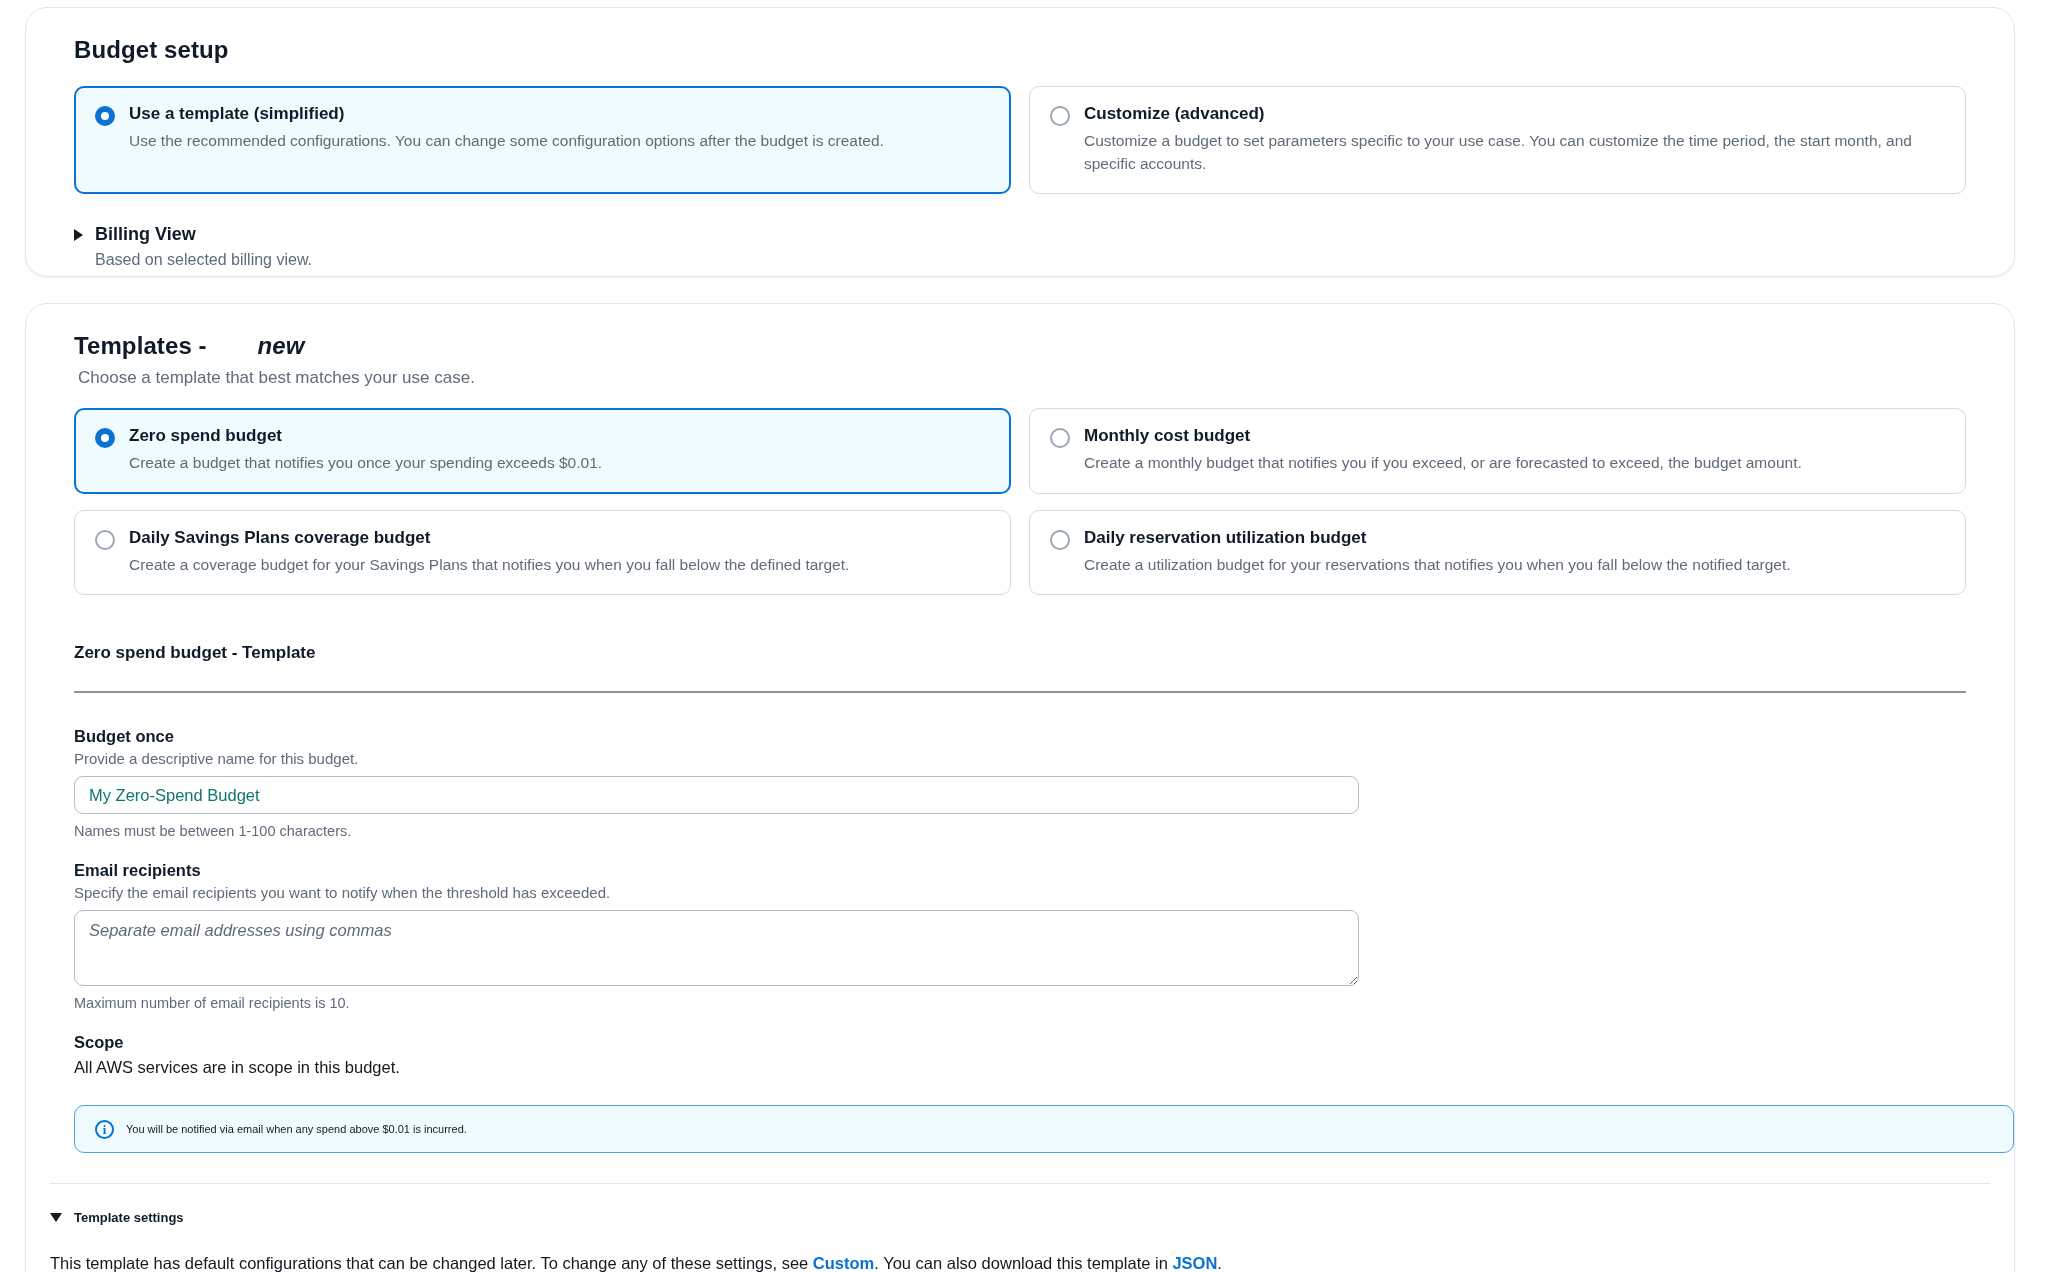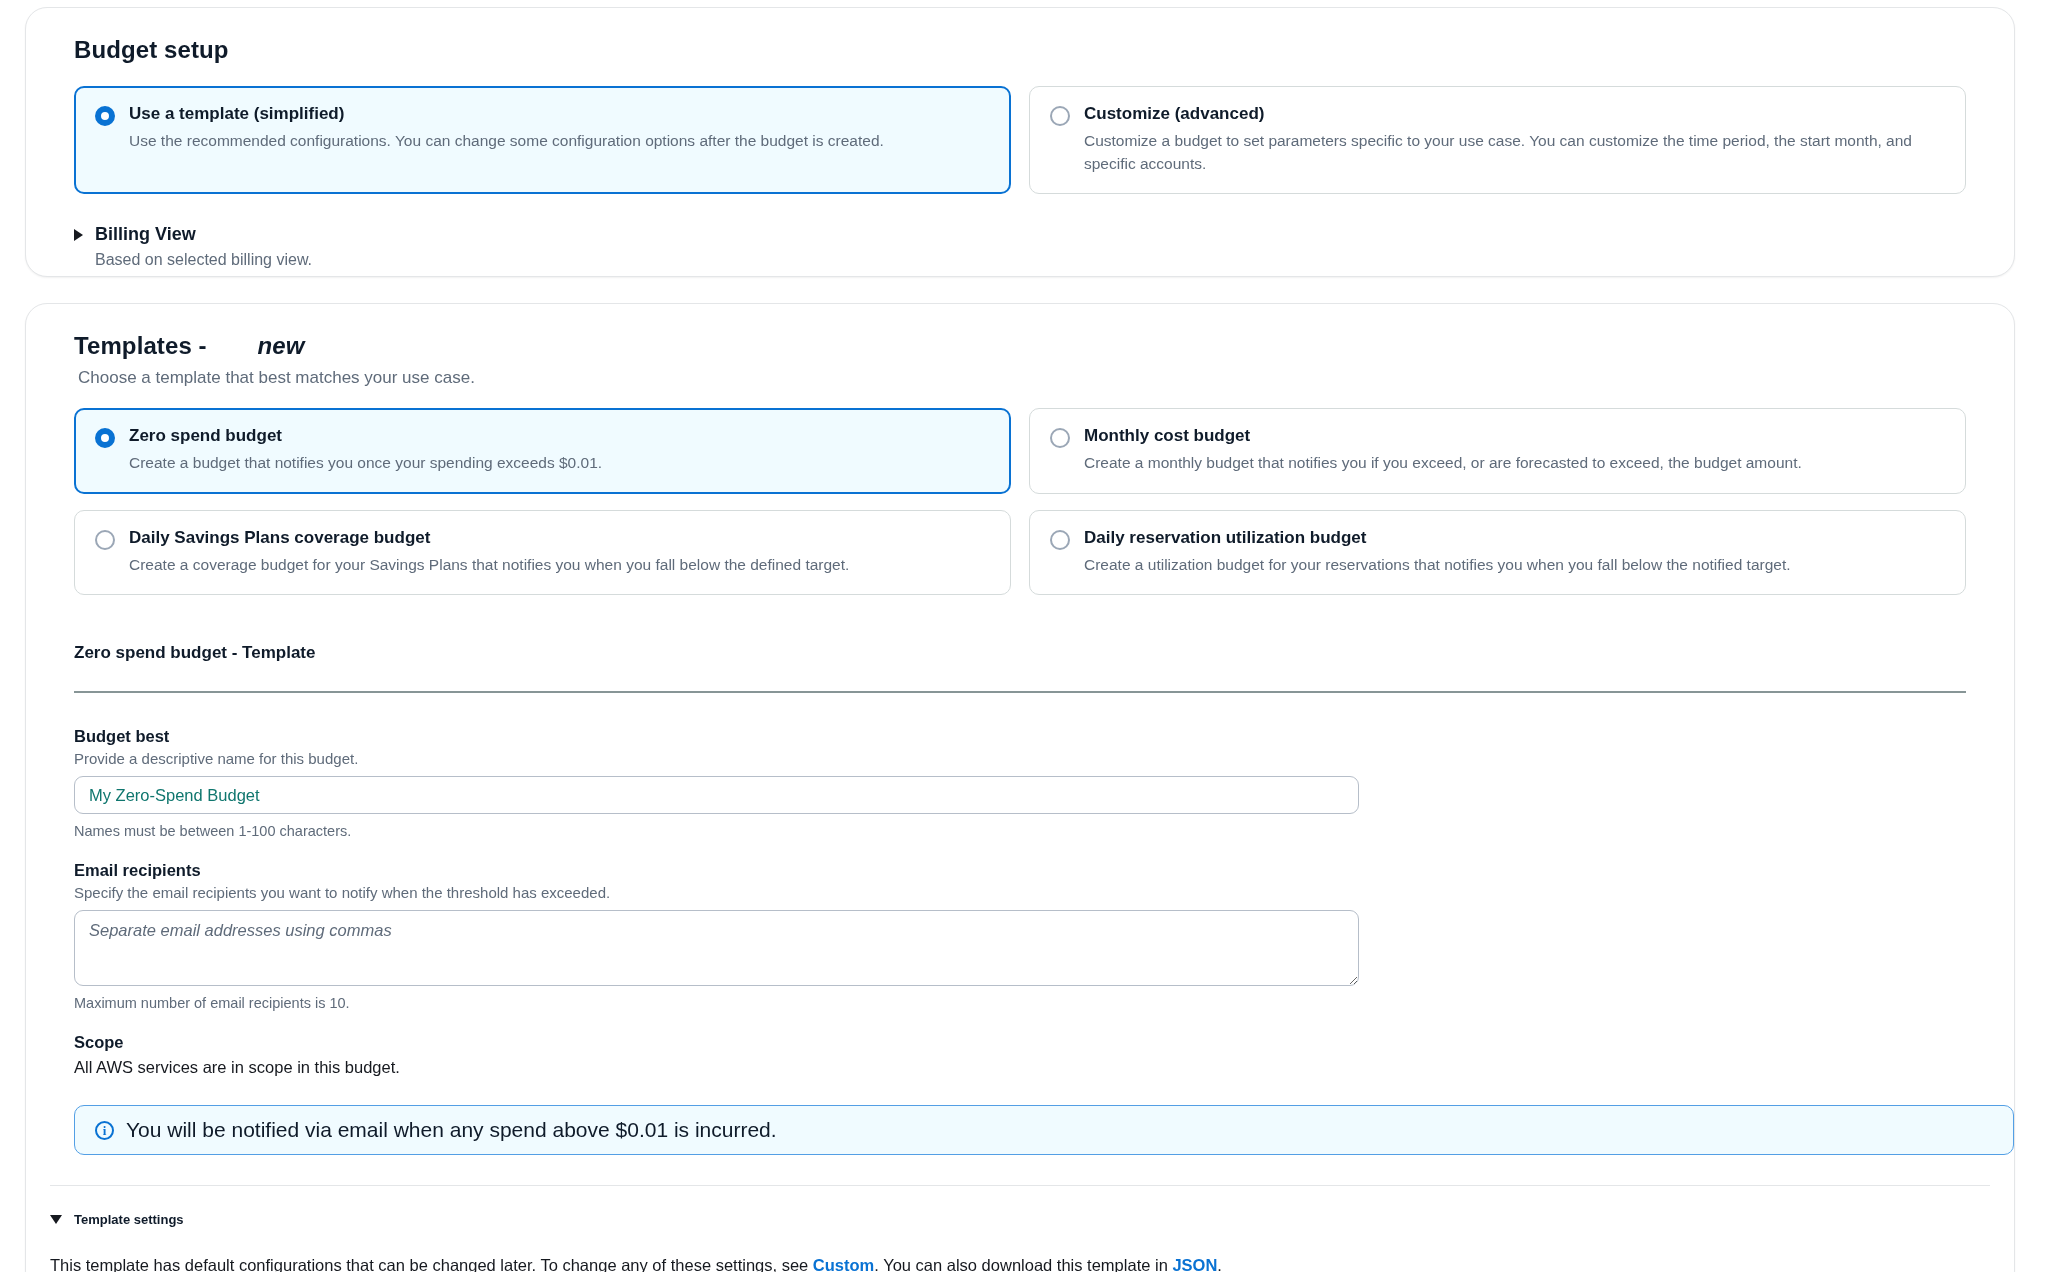--- a/index.html
+++ b/index.html
@@ -213,21 +213,21 @@
     border: 2px solid #0972d3;
     border-radius: 50%;
     color: #0972d3;
     font-size: 13px;
     font-weight: bold;
     font-family: "Liberation Serif", serif;
     display: flex; align-items: center; justify-content: center;
     flex: 0 0 auto;
     line-height: 1;
   }
-  .alert-text { font-size: 21px; color: #0f1b2a; }
+  .alert-text { font-size: 11px; color: #0f1b2a; }
 
   
   .hr-light {
     height: 1px; background: #e4e6e8; border: 0;
     margin: 30px 0 0 0;
   }
   .settings-wrap { padding: 26px 24px 0 24px; }
   .settings-head {
     display: flex; align-items: center; gap: 12px;
     font-size: 13px; font-weight: bold; color: #0f1b2a;
@@ -312,21 +312,21 @@
             <div class="rc-desc">Create a utilization budget for your reservations that notifies you when you fall below the notified target.</div>
           </div>
         </div>
       </div>
 
       <div class="tmpl-form">
         <div class="form-title">Zero spend budget - Template</div>
         <hr class="hr-strong">
 
         <div class="field">
-          <div class="field-label">Budget best</div>
+          <div class="field-label">Budget once</div>
           <div class="field-hint">Provide a descriptive name for this budget.</div>
           <input class="text-input" type="text" value="My Zero-Spend Budget" style="">
           <div class="field-foot">Names must be between 1-100 characters.</div>
         </div>
 
         <div class="field">
           <div class="field-label">Email recipients</div>
           <div class="field-hint">Specify the email recipients you want to notify when the threshold has exceeded.</div>
           <textarea class="text-area" placeholder="Separate email addresses using commas" style=""></textarea>
           <div class="field-foot">Maximum number of email recipients is 10.</div>

